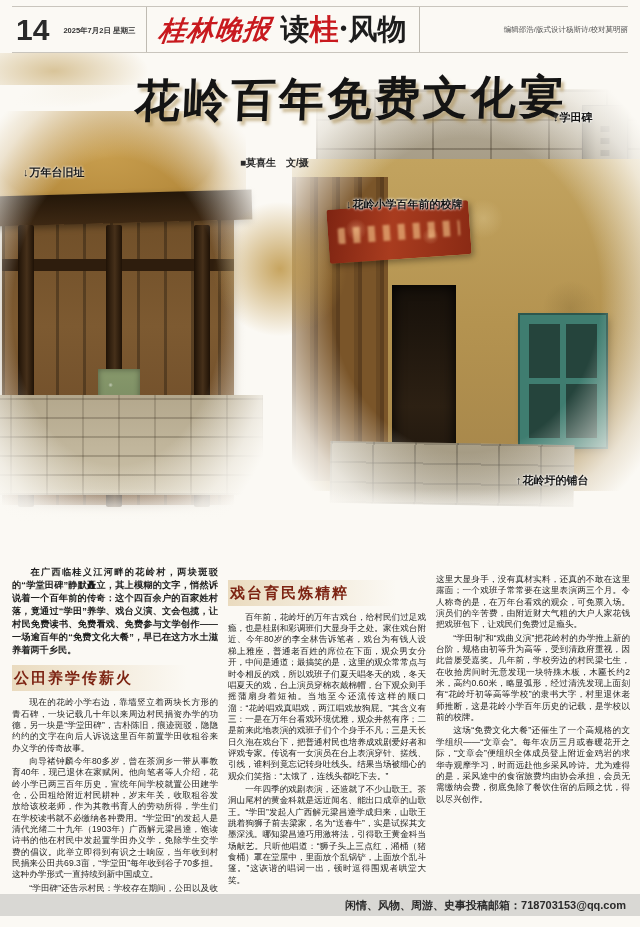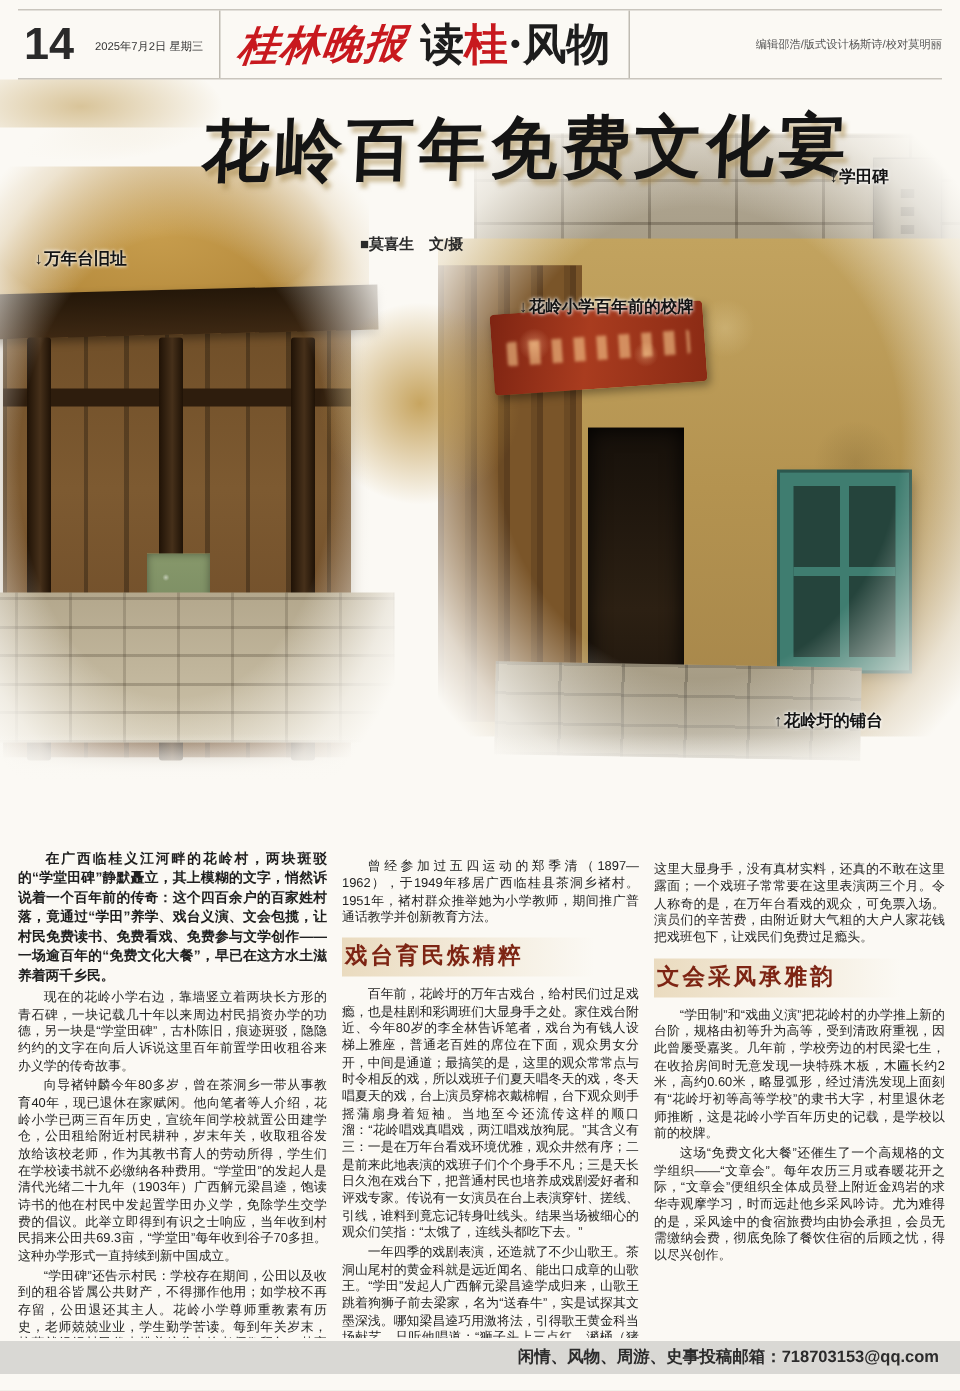--- a/index.html
+++ b/index.html
@@ -11,21 +11,21 @@
   }
   
   .header {
     position:absolute; left:12px; right:12px; top:6px; height:47px;
     border-top:1px solid #c9c5bd; border-bottom:1px solid #c9c5bd;
     display:flex; align-items:center;
   }
   .page-num { font-size:30px; font-weight:bold; color:#2a2a2a; margin:0 14px 0 4px; }
   .masthead { display:flex; flex-direction:column; align-items:flex-end; margin-right:10px; }
   .masthead-en { font-family:"Liberation Serif", serif; font-size:12.5px; color:#6b6b6b; letter-spacing:2px; white-space:nowrap; }
-  .date-line { font-size:7.5px; font-weight:normal; color:#333; margin-top:3px; }
+  .date-line { font-size:7.5px; font-weight:bold; color:#333; margin-top:3px; }
   .logoblock {
     display:flex; align-items:center; gap:10px; height:100%;
     border-left:1px solid #bfbbb2; border-right:1px solid #bfbbb2; padding:0 12px;
   }
   .logo {
     font-family:"DejaVu Serif", serif; font-style:italic; font-weight:900;
     font-size:27px; color:#c8191e; transform:skewX(-8deg) rotate(-1deg); letter-spacing:1px; white-space:nowrap;
   }
   .section-name { font-family:"DejaVu Serif", serif; font-weight:700; font-size:29px; color:#1d1d1d; white-space:nowrap; }
   .s-gui { color:#c8191e; }
@@ -210,36 +210,35 @@
     <div class="byline">■莫喜生　文/摄</div>
 
     <div class="cap cap-stele"><span class="arr">↓</span><span>学田碑</span></div>
     <div class="cap cap-stage"><span class="arr">↓</span><span>万年台旧址</span></div>
     <div class="cap cap-plaque"><span class="arr">↓</span><span>花岭小学百年前的校牌</span></div>
     <div class="cap cap-putai"><span class="arr">↑</span><span>花岭圩的铺台</span></div>
   </div>
 
   <div class="col col-left">
     <p class="intro">在广西临桂义江河畔的花岭村，两块斑驳的“学堂田碑”静默矗立，其上模糊的文字，悄然诉说着一个百年前的传奇：这个四百余户的百家姓村落，竟通过“学田”养学、戏台义演、文会包揽，让村民免费读书、免费看戏、免费参与文学创作——一场逾百年的“免费文化大餐”，早已在这方水土滋养着两千乡民。</p>
+    <h2 class="sec">公田养学传薪火</h2>
     <p>现在的花岭小学右边，靠墙竖立着两块长方形的青石碑，一块记载几十年以来周边村民捐资办学的功德，另一块是“学堂田碑”，古朴陈旧，痕迹斑驳，隐隐约约的文字在向后人诉说这里百年前置学田收租谷来办义学的传奇故事。</p>
     <p>向导褚钟麟今年80多岁，曾在茶洞乡一带从事教育40年，现已退休在家赋闲。他向笔者等人介绍，花岭小学已两三百年历史，宣统年间学校就置公田建学仓，公田租给附近村民耕种，岁末年关，收取租谷发放给该校老师，作为其教书育人的劳动所得，学生们在学校读书就不必缴纳各种费用。“学堂田”的发起人是清代光绪二十九年（1903年）广西解元梁昌逵，饱读诗书的他在村民中发起置学田办义学，免除学生交学费的倡议。此举立即得到有识之士响应，当年收到村民捐来公田共69.3亩，“学堂田”每年收到谷子70多担。这种办学形式一直持续到新中国成立。</p>
     <p>“学田碑”还告示村民：学校存在期间，公田以及收到的租谷皆属公共财产，不得挪作他用；如学校不再存留，公田退还其主人。花岭小学尊师重教素有历史，老师兢兢业业，学生勤学苦读。每到年关岁末，校董就组织村民代表挑着粮谷去给老师们拜年。其寓意为：一是感谢老师一年四季辛苦育人，二是请他来年继续为大家教书育人。</p>
   </div>
 
   <div class="col col-mid">
-    <p>曾经参加过五四运动的郑季清（1897—1962），于1949年移居广西临桂县茶洞乡褚村。1951年，褚村群众推举她为小学教师，期间推广普通话教学并创新教育方法。</p>
     <h2 class="sec">戏台育民炼精粹</h2>
     <p>百年前，花岭圩的万年古戏台，给村民们过足戏瘾，也是桂剧和彩调班们大显身手之处。家住戏台附近、今年80岁的李全林告诉笔者，戏台为有钱人设梯上雅座，普通老百姓的席位在下面，观众男女分开，中间是通道；最搞笑的是，这里的观众常常点与时令相反的戏，所以戏班子们夏天唱冬天的戏，冬天唱夏天的戏，台上演员穿棉衣戴棉帽，台下观众则手摇蒲扇身着短袖。当地至今还流传这样的顺口溜：“花岭唱戏真唱戏，两江唱戏放狗屁。”其含义有三：一是在万年台看戏环境优雅，观众井然有序；二是前来此地表演的戏班子们个个身手不凡；三是天长日久泡在戏台下，把普通村民也培养成戏剧爱好者和评戏专家。传说有一女演员在台上表演穿针、搓线、引线，谁料到竟忘记转身吐线头。结果当场被细心的观众们笑指：“太饿了，连线头都吃下去。”</p>
     <p>一年四季的戏剧表演，还造就了不少山歌王。茶洞山尾村的黄金科就是远近闻名、能出口成章的山歌王。“学田”发起人广西解元梁昌逵学成归来，山歌王跳着狗狮子前去梁家，名为“送春牛”，实是试探其文墨深浅。哪知梁昌逵巧用激将法，引得歌王黄金科当场献艺。只听他唱道：“狮子头上三点红，潲桶（猪食桶）罩在堂屋中，里面放个乱锅铲，上面放个乱斗篷。”这诙谐的唱词一出，顿时逗得围观者哄堂大笑。</p>
 
   </div>
 
   <div class="col col-right">
     <p class="no-indent">这里大显身手，没有真材实料，还真的不敢在这里露面；一个戏班子常常要在这里表演两三个月。令人称奇的是，在万年台看戏的观众，可免票入场。演员们的辛苦费，由附近财大气粗的大户人家花钱把戏班包下，让戏民们免费过足瘾头。</p>
-    <h2 class="sec">文会采风承雅韵</h2>
     <p>“学田制”和“戏曲义演”把花岭村的办学推上新的台阶，规格由初等升为高等，受到清政府重视，因此曾屡受嘉奖。几年前，学校旁边的村民梁七生，在收拾房间时无意发现一块特殊木板，木匾长约2米，高约0.60米，略显弧形，经过清洗发现上面刻有“花岭圩初等高等学校”的隶书大字，村里退休老师推断，这是花岭小学百年历史的记载，是学校以前的校牌。</p>
     <p>这场“免费文化大餐”还催生了一个高规格的文学组织——“文章会”。每年农历三月或春暖花开之际，“文章会”便组织全体成员登上附近金鸡岩的求华寺观摩学习，时而远赴他乡采风吟诗。尤为难得的是，采风途中的食宿旅费均由协会承担，会员无需缴纳会费，彻底免除了餐饮住宿的后顾之忧，得以尽兴创作。</p>
   </div>
 
   <div class="footer">
     <span>闲情、风物、周游、史事投稿邮箱：718703153@qq.com</span>
   </div>
 
 </div>
 

